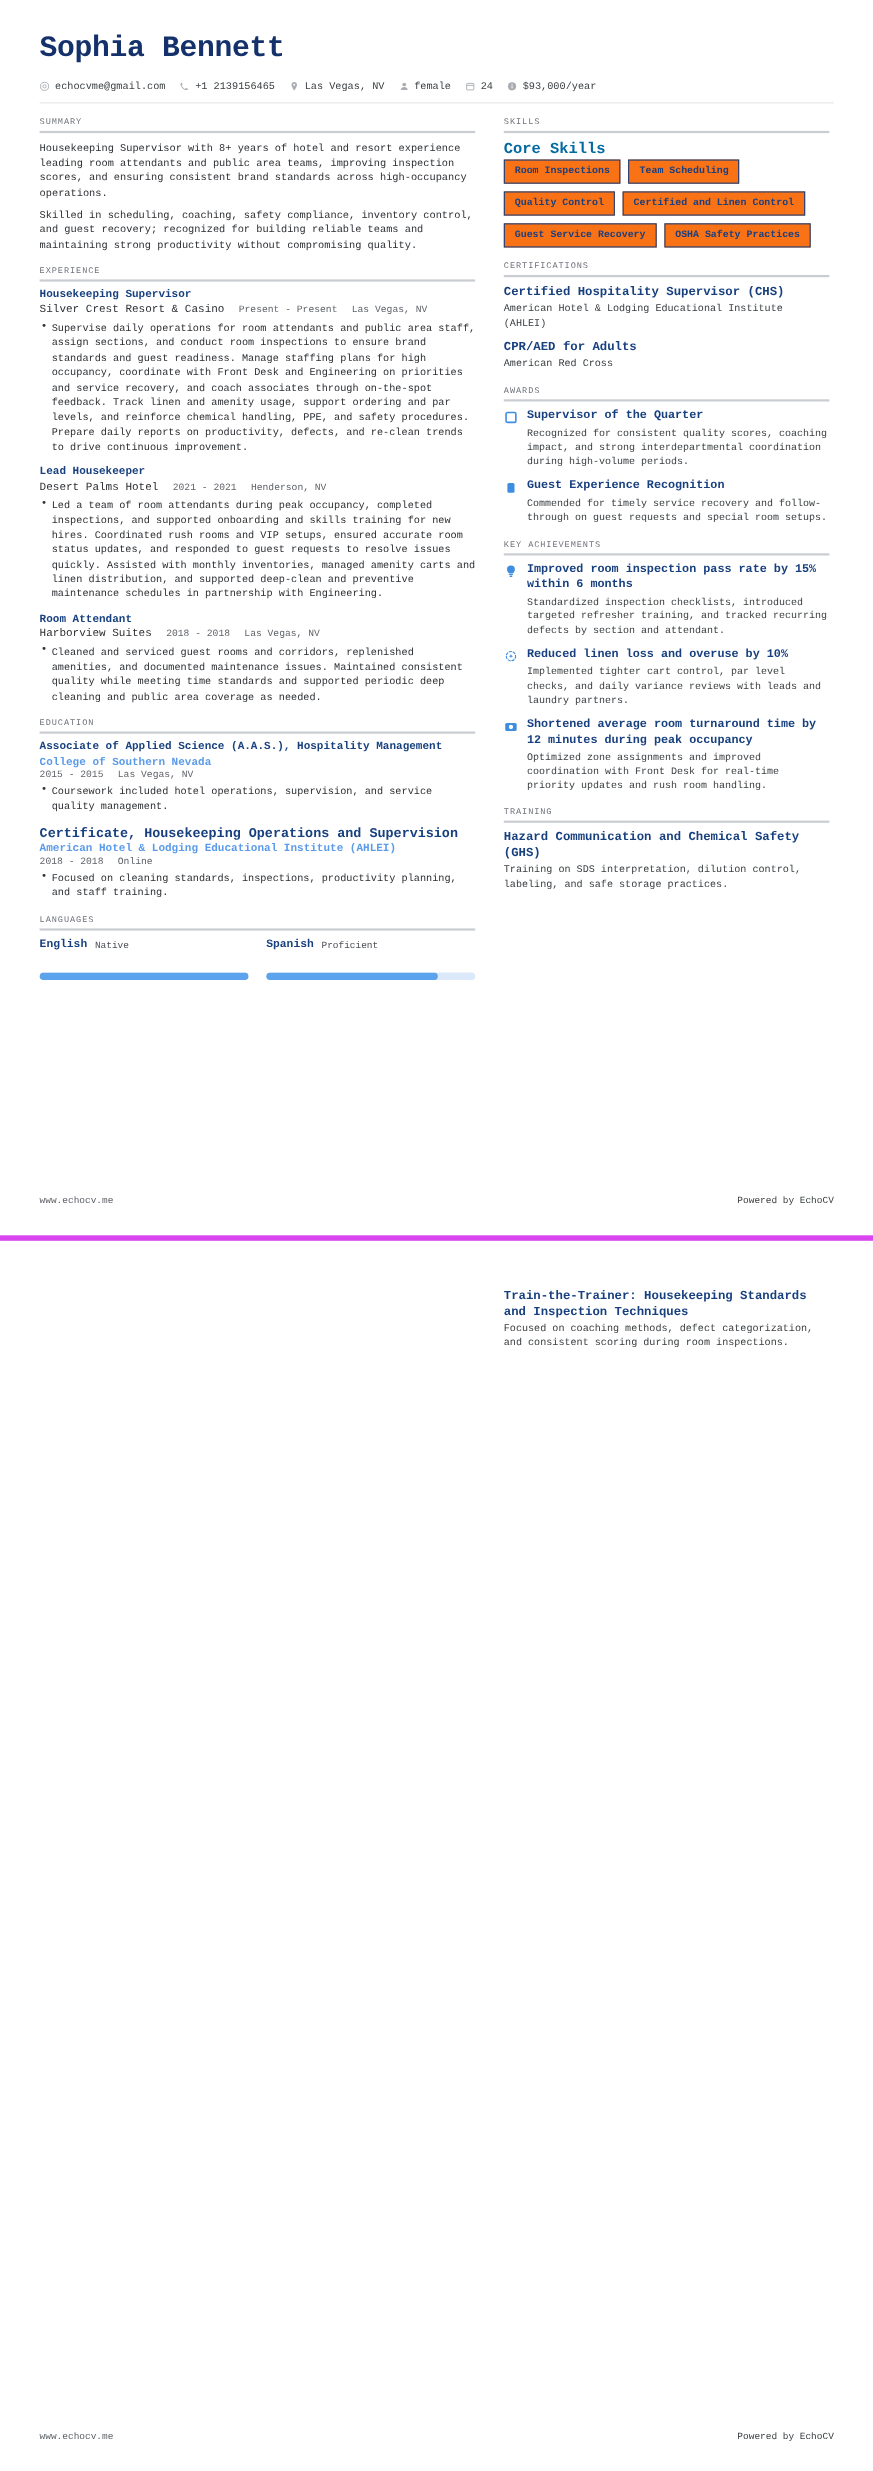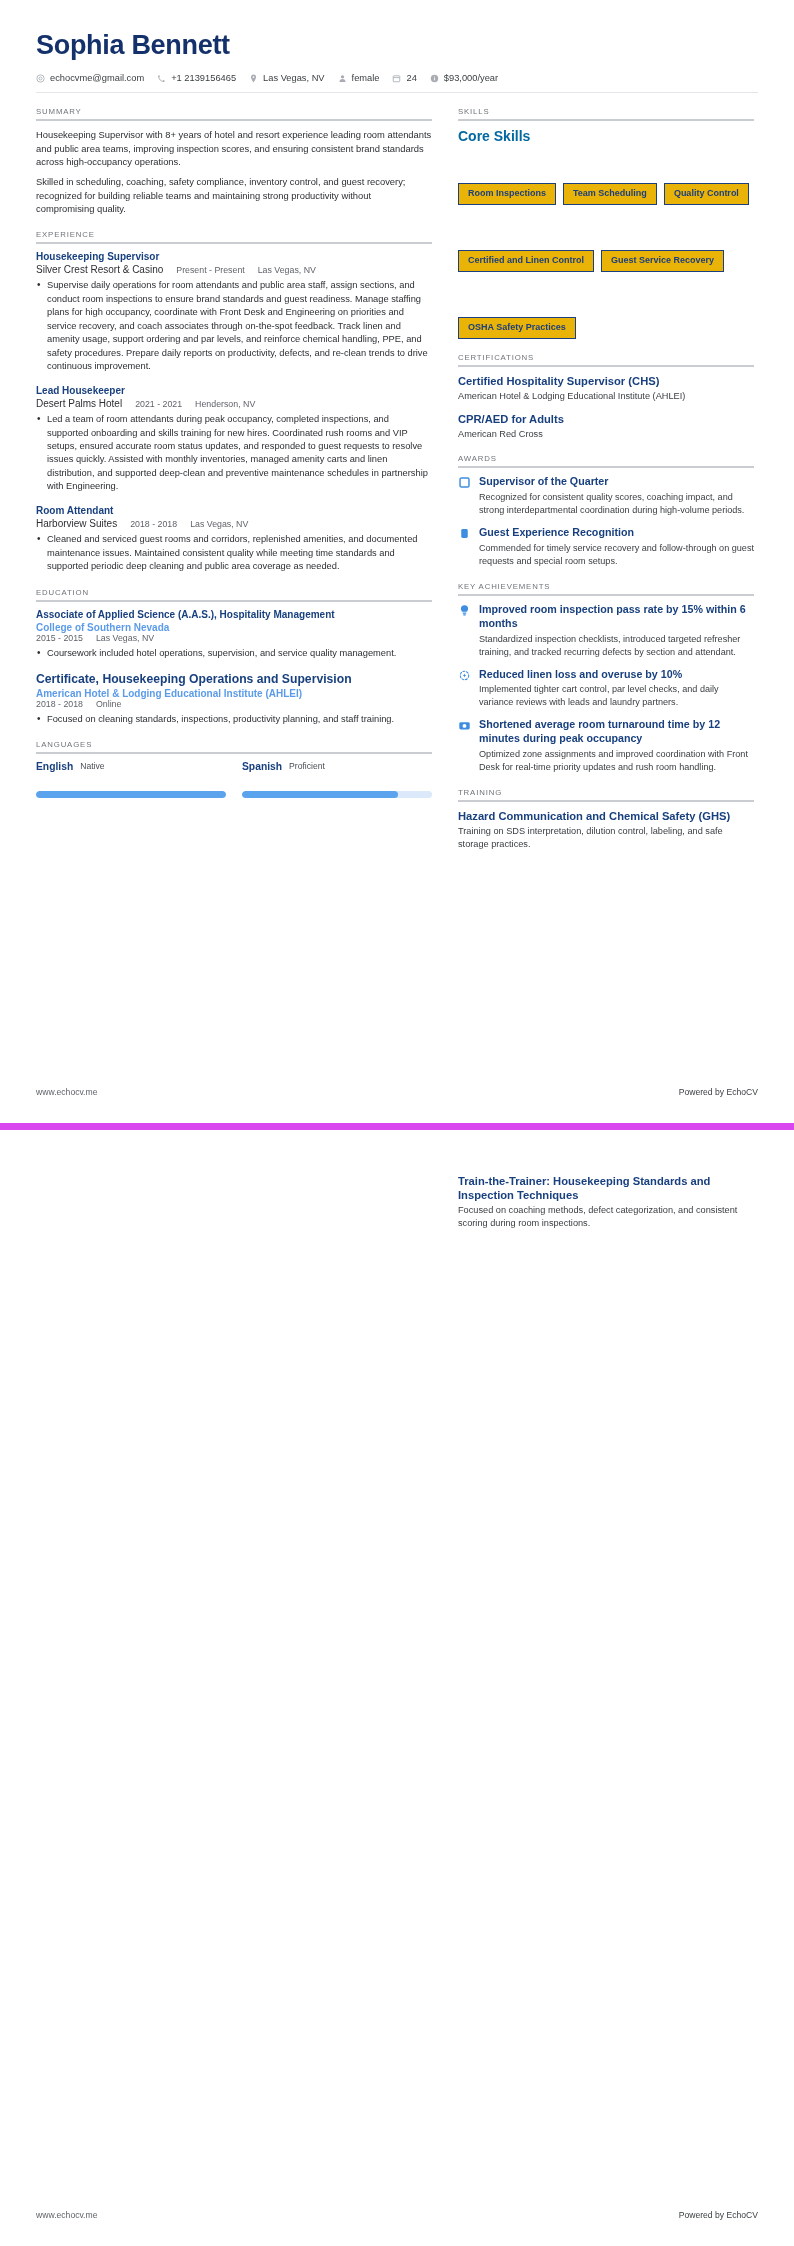--- a/index.html
+++ b/index.html
@@ -9,22 +9,23 @@
     font-family: "Liberation Sans", sans-serif;
     color: #222428;
   }
   .page {
     position: relative;
     width: 794px;
     height: 1123px;
     background: #fff;
     padding: 30px 36px 0 36px;
     overflow: hidden;
-  }
-  .page + .page { border-top: 7px solid #d946ef; }
+    font-family: Liberation Mono, monospace;
+  }
+  .page + .page { border-top: 5px solid #d946ef; }
 
   
   .hdr-name {
     font-size: 27px;
     font-weight: 700;
     color: #14316b;
     letter-spacing: -0.3px;
     line-height: 1.15;
   }
   .hdr-title {
@@ -96,39 +97,38 @@
   }
   ul.bullets li::before {
     content: "•";
     position: absolute; left: 1px; top: -1px;
     color: #2c2f33; font-size: 10px;
   }
 
   
   .langs { display: flex; gap: 16px; }
   .lang { flex: 1 1 0; }
-  .lang-head { display: flex; align-items: flex-start; gap: 7px; margin-bottom: 19px; }
+  .lang-head { display: flex; align-items: flex-end; gap: 7px; margin-bottom: 19px; }
   .lang-name { font-size: 10.3px; font-weight: 700; color: #18407f; }
   .lang-level { font-size: 8.6px; color: #4a4e54; }
   .lang-bar { height: 7px; border-radius: 4px; background: #dce9fa; overflow: hidden; }
   .lang-fill { height: 100%; border-radius: 4px; background: #5ba3ec; }
 
   
   .skills-group-title { font-size: 14px; font-weight: 700; color: #0369a1; margin-bottom: 1px; }
   .chips { display: flex; flex-wrap: wrap; gap: 7px; }
   .chip {
     border: 1px solid #1c3f7d;
     color: #1c3f7d;
     font-size: 9px;
     font-weight: 700;
     padding: 5px 9px;
     line-height: 1.1;
-    background: #eab308;
+    background: #f97316;
     white-space: nowrap;
-    margin-top: 38px;
   }
 
   
   .ritem { margin-bottom: 9px; }
   .ritem-title { font-size: 11.2px; font-weight: 700; color: #18407f; line-height: 1.25; margin-bottom: 2px; }
   .ritem-sub { font-size: 9.2px; line-height: 1.4; color: #3c4043; }
 
   
   .iitem { display: flex; gap: 8px; margin-bottom: 9px; }
   .iicon { flex: 0 0 13px; width: 13px; height: 13px; margin-top: 1px; color: #3d8ee0; }

